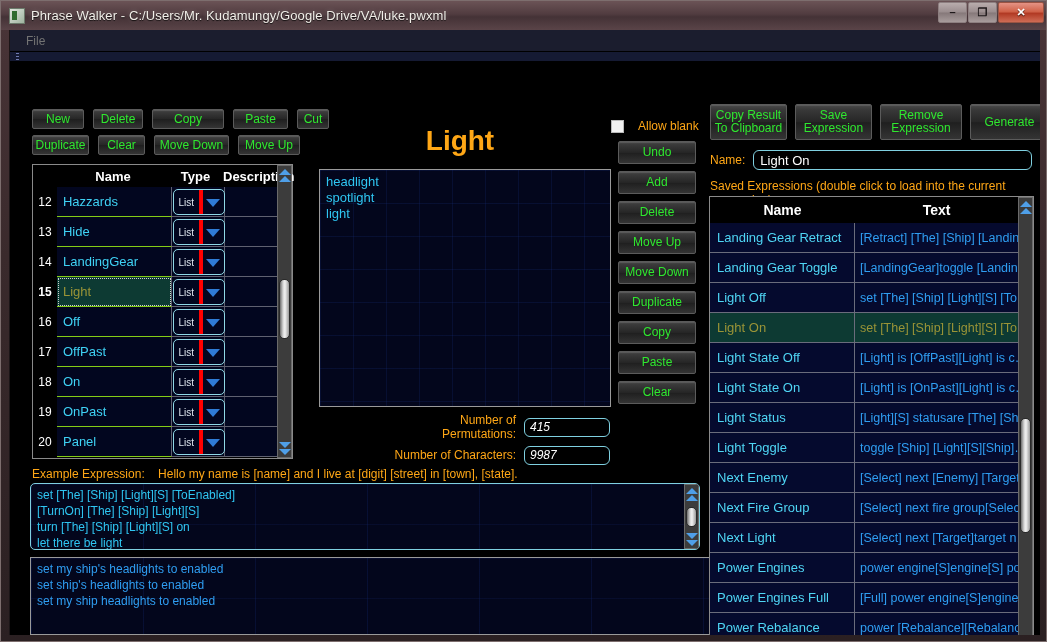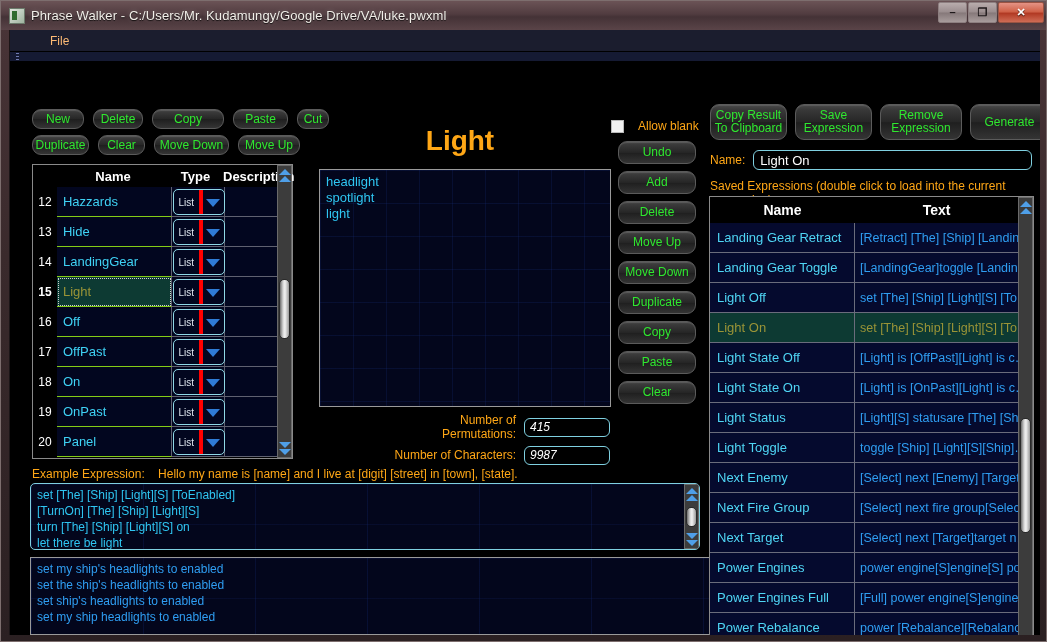--- a/index.html
+++ b/index.html
@@ -59,36 +59,36 @@
     border-left:1px solid #1b1517;
     overflow:hidden;
   }
   #menubar {
     position:absolute; left:0; top:0; width:1031px; height:22px;
     background:#1b1d2e;
     border-bottom:1px solid #000;
   }
   #menu-file {
     position:absolute; left:10px; top:3px;
-    color:#fdba74; font-size:12px; padding:1px 6px;margin-left:24px;
+    color:#737373; font-size:12px; padding:1px 6px;
   }
   #menustrip {
     position:absolute; left:0; top:22px; width:1031px; height:9px;
     background:#151a33;
   }
   #menustrip::before{
     content:""; position:absolute; left:6px; top:1px; width:3px; height:7px;
     background: repeating-linear-gradient(180deg,#6f7ab0 0 1px,transparent 1px 3px);
   }
 
   
   .btn {
     background: linear-gradient(180deg,#4a4a4a 0%,#3a3a3a 12%,#262626 50%,#1f1f1f 52%,#343434 100%);
     border: 1px solid #5b5b5b;
-    border-radius: 9px;
+    border-radius: 2px;
     color:#2fe82f;
     font-size:12px;
     display:flex; align-items:center; justify-content:center;
     text-align:center; line-height:1.05;
     box-shadow: inset 0 1px 0 rgba(255,255,255,.10);
     white-space: pre-line;
     cursor: default;
   }
 
   
@@ -496,21 +496,20 @@
         <div class="vs-dn">
           <div class="chev-d"></div>
           <div class="chev-d"></div>
         </div>
       </div>
     </div>
 
     <div id="result-box">
       <div class="txt-lines">
           <div class="txt-line">set my ship's headlights to enabled</div>
-          <div class="txt-line">set the ship's headlights to enabled</div>
           <div class="txt-line">set ship's headlights to enabled</div>
           <div class="txt-line">set my ship headlights to enabled</div>
         </div>
       <div class="vscroll" style="right:0; top:0; height:76px; width:15px;">
         <div class="vs-up">
           <div class="chev-u"></div>
           <div class="chev-u"></div>
         </div>
         <div class="vs-thumb" style="top:22px; height:24px;"></div>
         <div class="vs-dn">
@@ -577,21 +576,21 @@
           </div>
           <div class="srow">
             <div class="s-name">Next Enemy</div>
             <div class="s-text">[Select] next [Enemy] [Target…</div>
           </div>
           <div class="srow">
             <div class="s-name">Next Fire Group</div>
             <div class="s-text">[Select] next fire group[Selec…</div>
           </div>
           <div class="srow">
-            <div class="s-name">Next Target</div>
+            <div class="s-name">Next Light</div>
             <div class="s-text">[Select] next [Target]target n…</div>
           </div>
           <div class="srow">
             <div class="s-name">Power Engines</div>
             <div class="s-text">power engine[S]engine[S] po…</div>
           </div>
           <div class="srow">
             <div class="s-name">Power Engines Full</div>
             <div class="s-text">[Full] power engine[S]engine…</div>
           </div>

